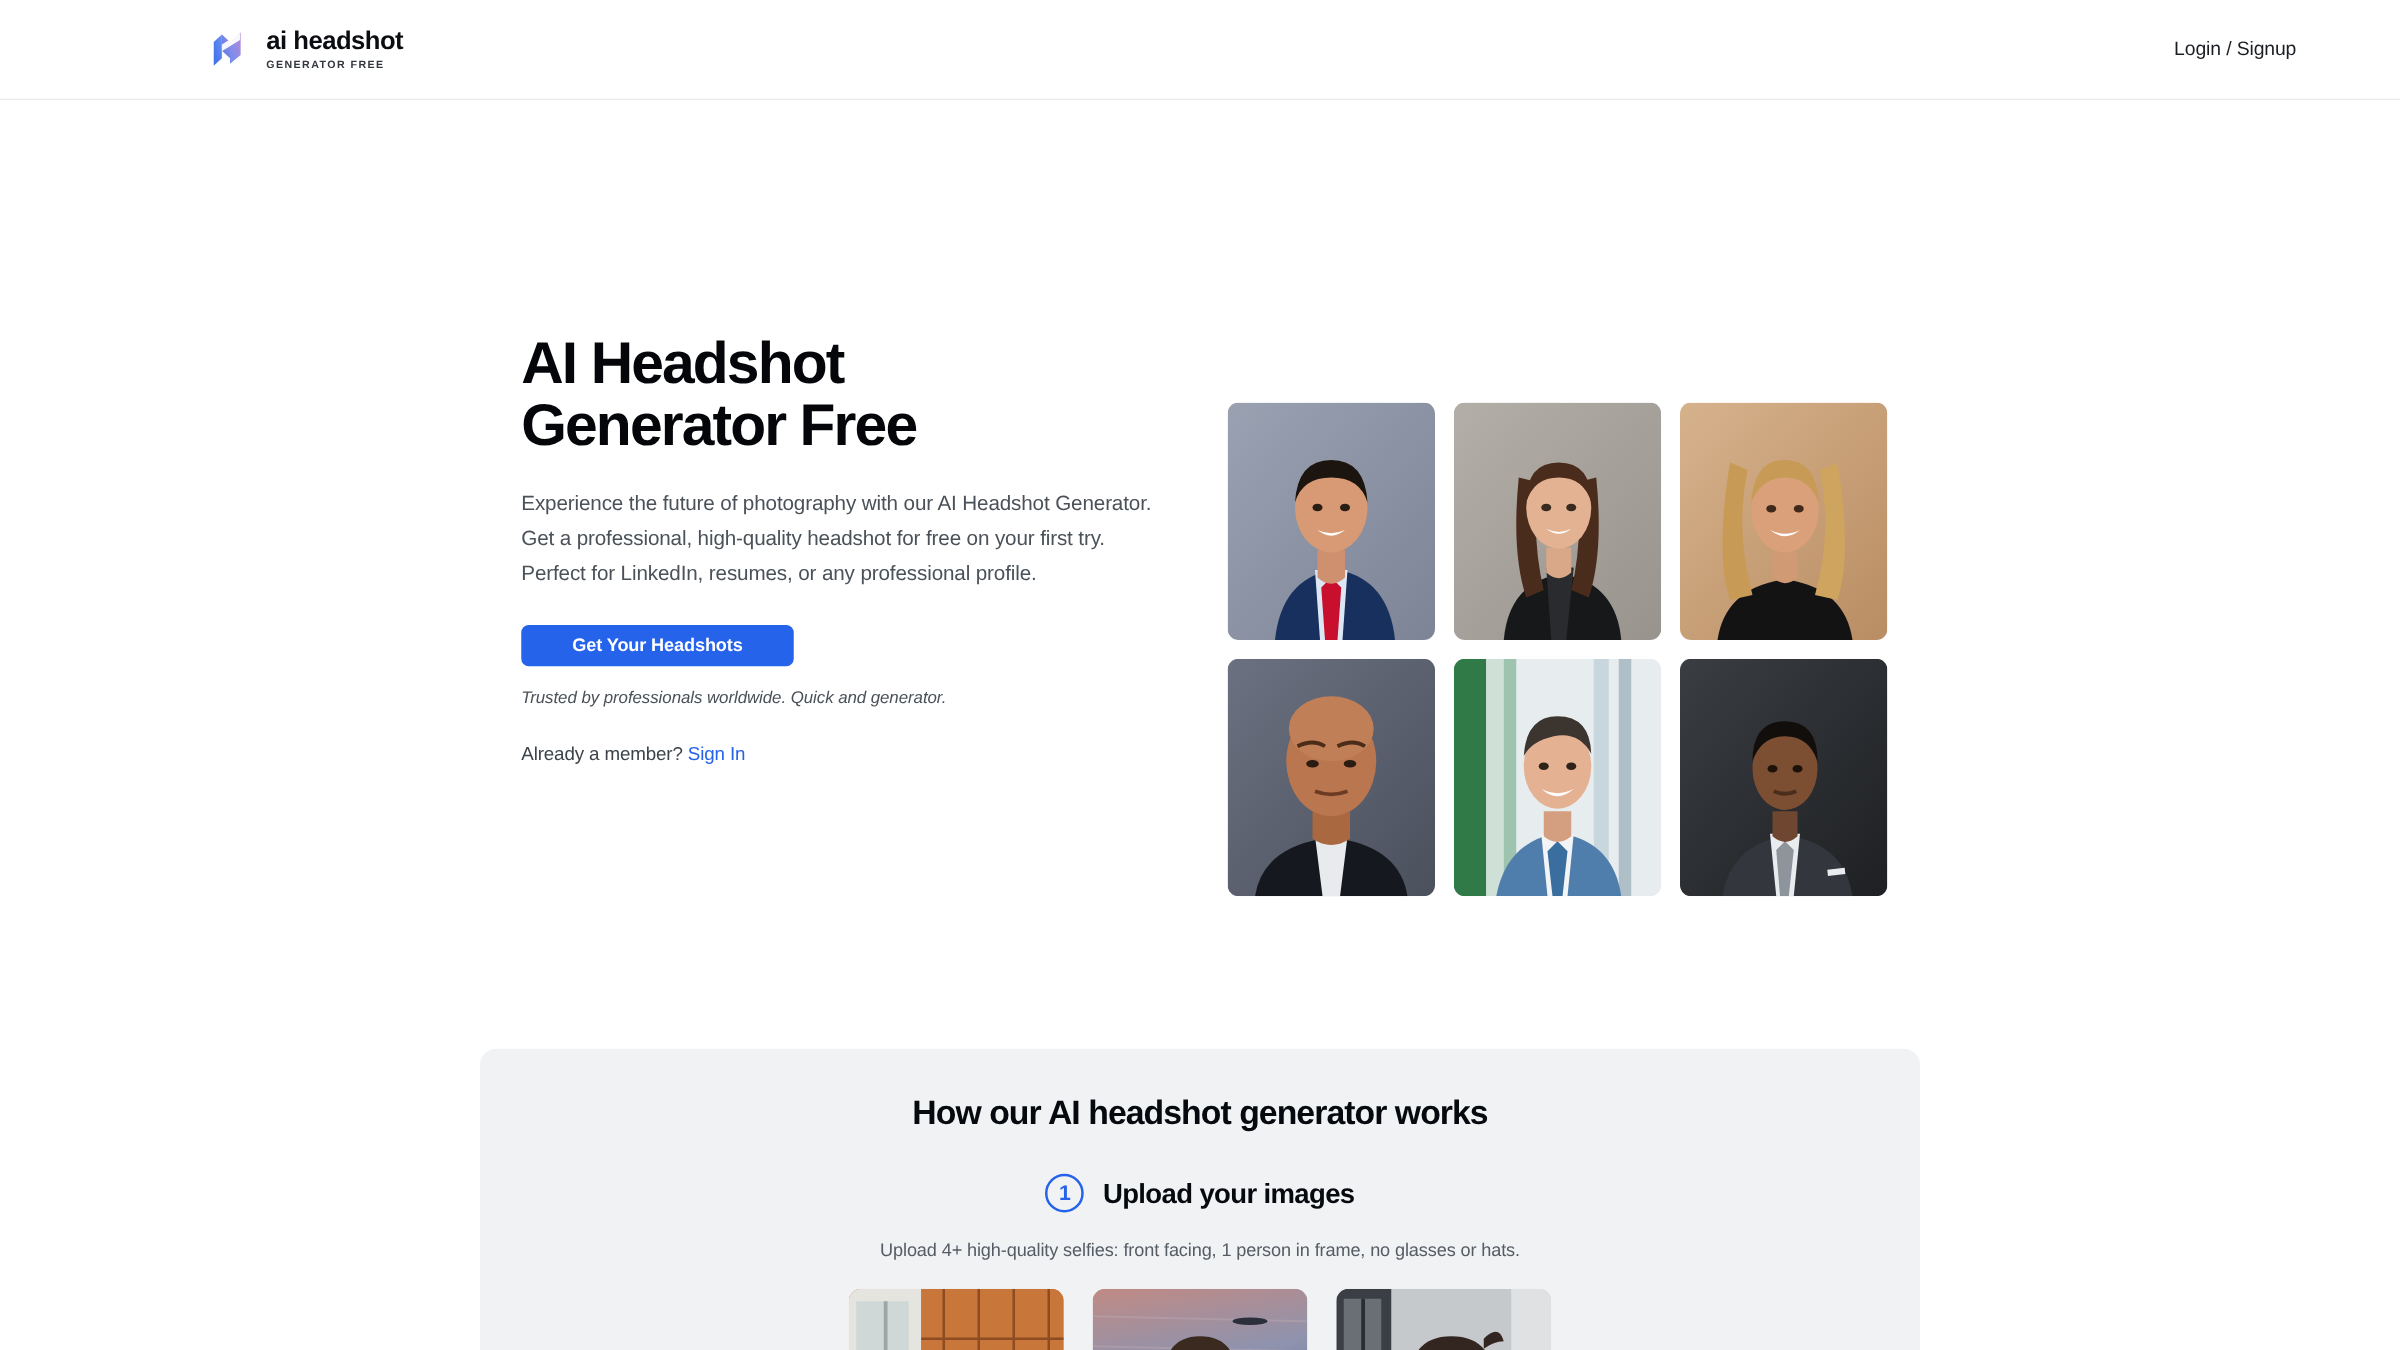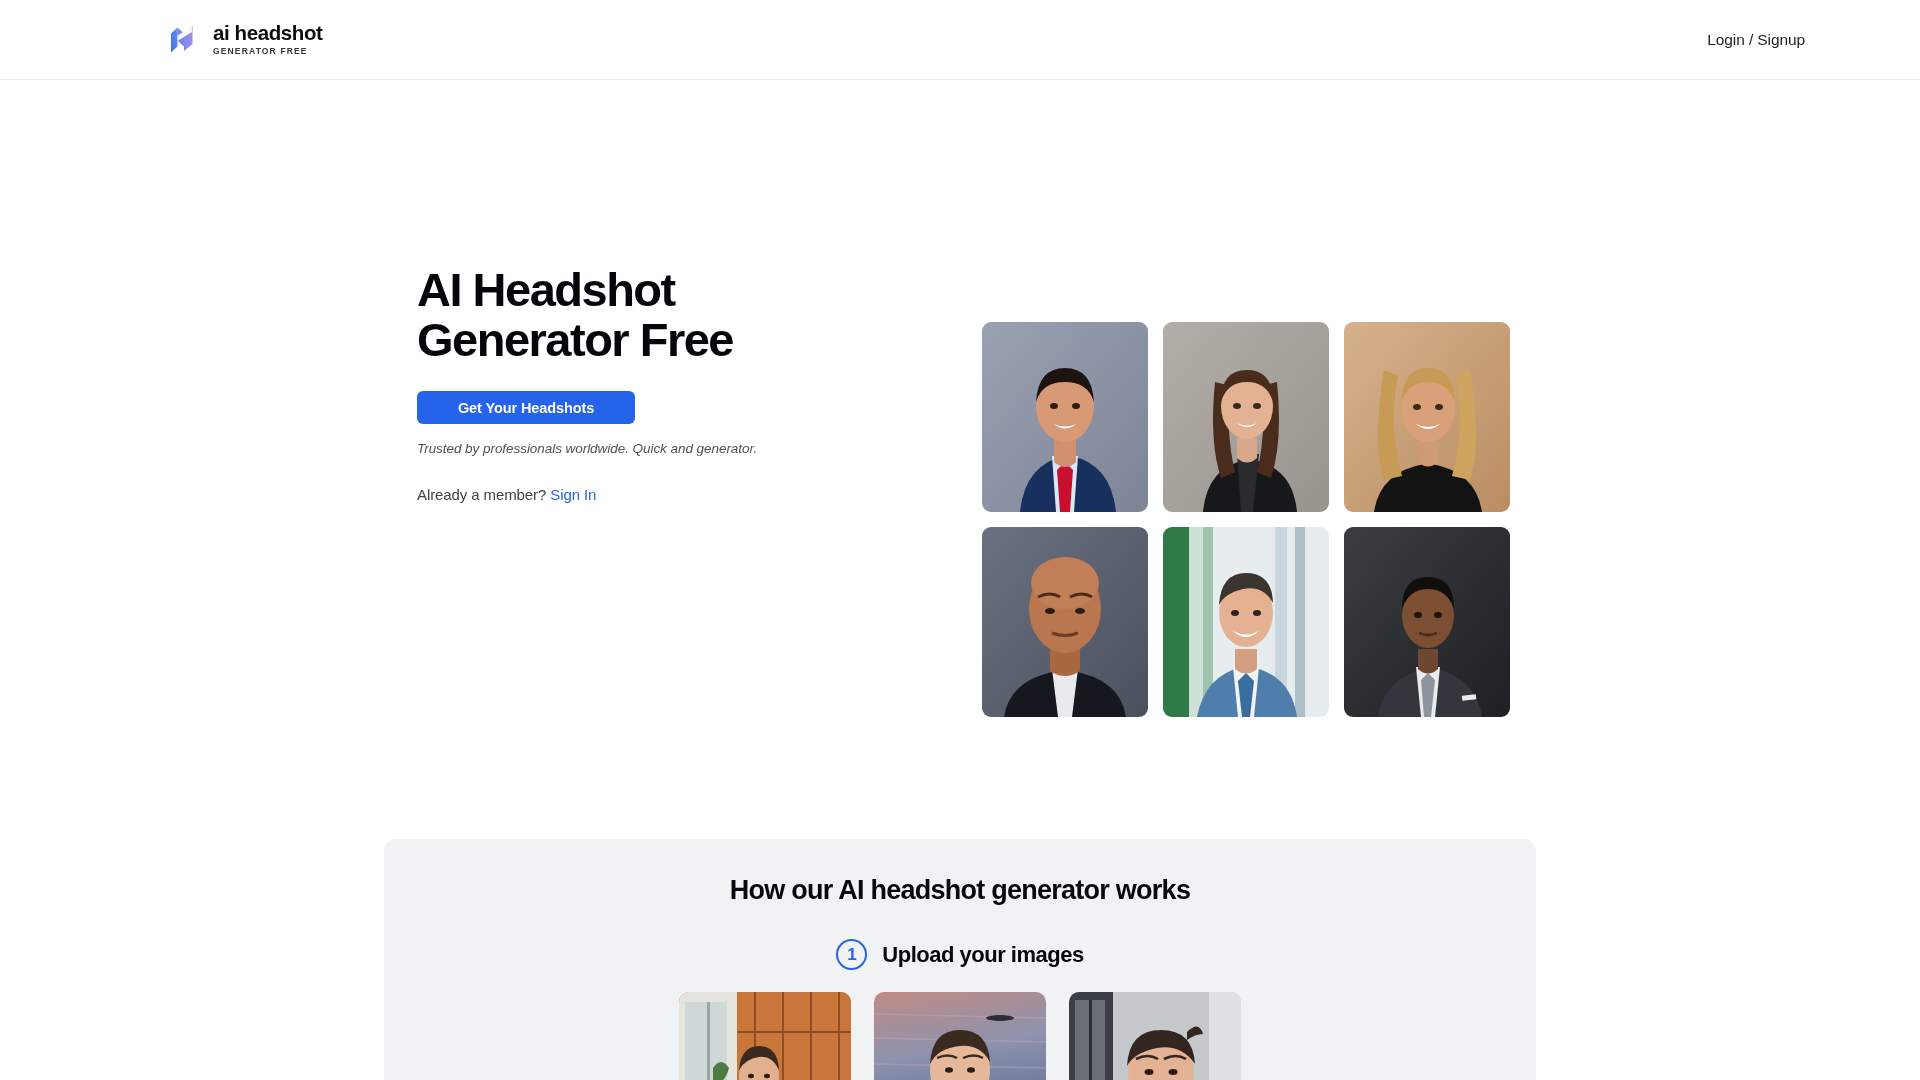--- a/index.html
+++ b/index.html
@@ -52,21 +52,21 @@
 
   .brand-sub {
     font-size: 8.5px;
     font-weight: 700;
     letter-spacing: 1.15px;
     color: #33373d;
     line-height: 1.3;
     margin-top: 2px;
   }
 
-  .header-right { padding-right: 115px; }
+  .header-right { padding-right: 83px; }
 
   .nav-login {
     font-size: 15.5px;
     color: #1b1f24;
     text-decoration: none;
     letter-spacing: -0.1px;
     cursor: pointer;
   }
 
   
@@ -266,20 +266,21 @@
 </header>
 
 <section class="hero">
 
   <div class="hero-copy">
     <h1 class="hero-title">
       <span>AI Headshot</span><br>
       <span>Generator Free</span>
     </h1>
 
+    <p class="hero-sub">Experience the future of photography with our AI Headshot Generator. Get a professional, high-quality headshot for free on your first try. Perfect for LinkedIn, resumes, or any professional profile.</p>
 
     <button class="cta-button">Get Your Headshots</button>
 
     <p class="trust-line">Trusted by professionals worldwide. Quick and generator.</p>
 
     <p class="member-line">
       <span>Already a member?</span>
       <a href="#">Sign In</a>
     </p>
   </div>
@@ -419,20 +420,21 @@
 
 <section class="howto-panel">
 
   <h2 class="howto-title">How our AI headshot generator works</h2>
 
   <div class="step-head">
     <span class="step-badge">1</span>
     <span class="step-title">Upload your images</span>
   </div>
 
+  <p class="step-caption">Upload 4+ high-quality selfies: front facing, 1 person in frame, no glasses or hats.</p>
 
   <div class="selfie-row">
 
     <div class="selfie">
       <svg viewBox="0 0 172 150" preserveAspectRatio="none" aria-hidden="true">
         <rect width="172" height="150" fill="#c9763a"></rect>
         <rect x="0" y="0" width="58" height="150" fill="#e6e4de"></rect>
         <rect x="6" y="10" width="42" height="86" fill="#cfd8d6"></rect>
         <rect x="28" y="10" width="3" height="86" fill="#9aa6a4"></rect>
         <rect x="6" y="96" width="46" height="54" fill="#b9b5ad"></rect>

